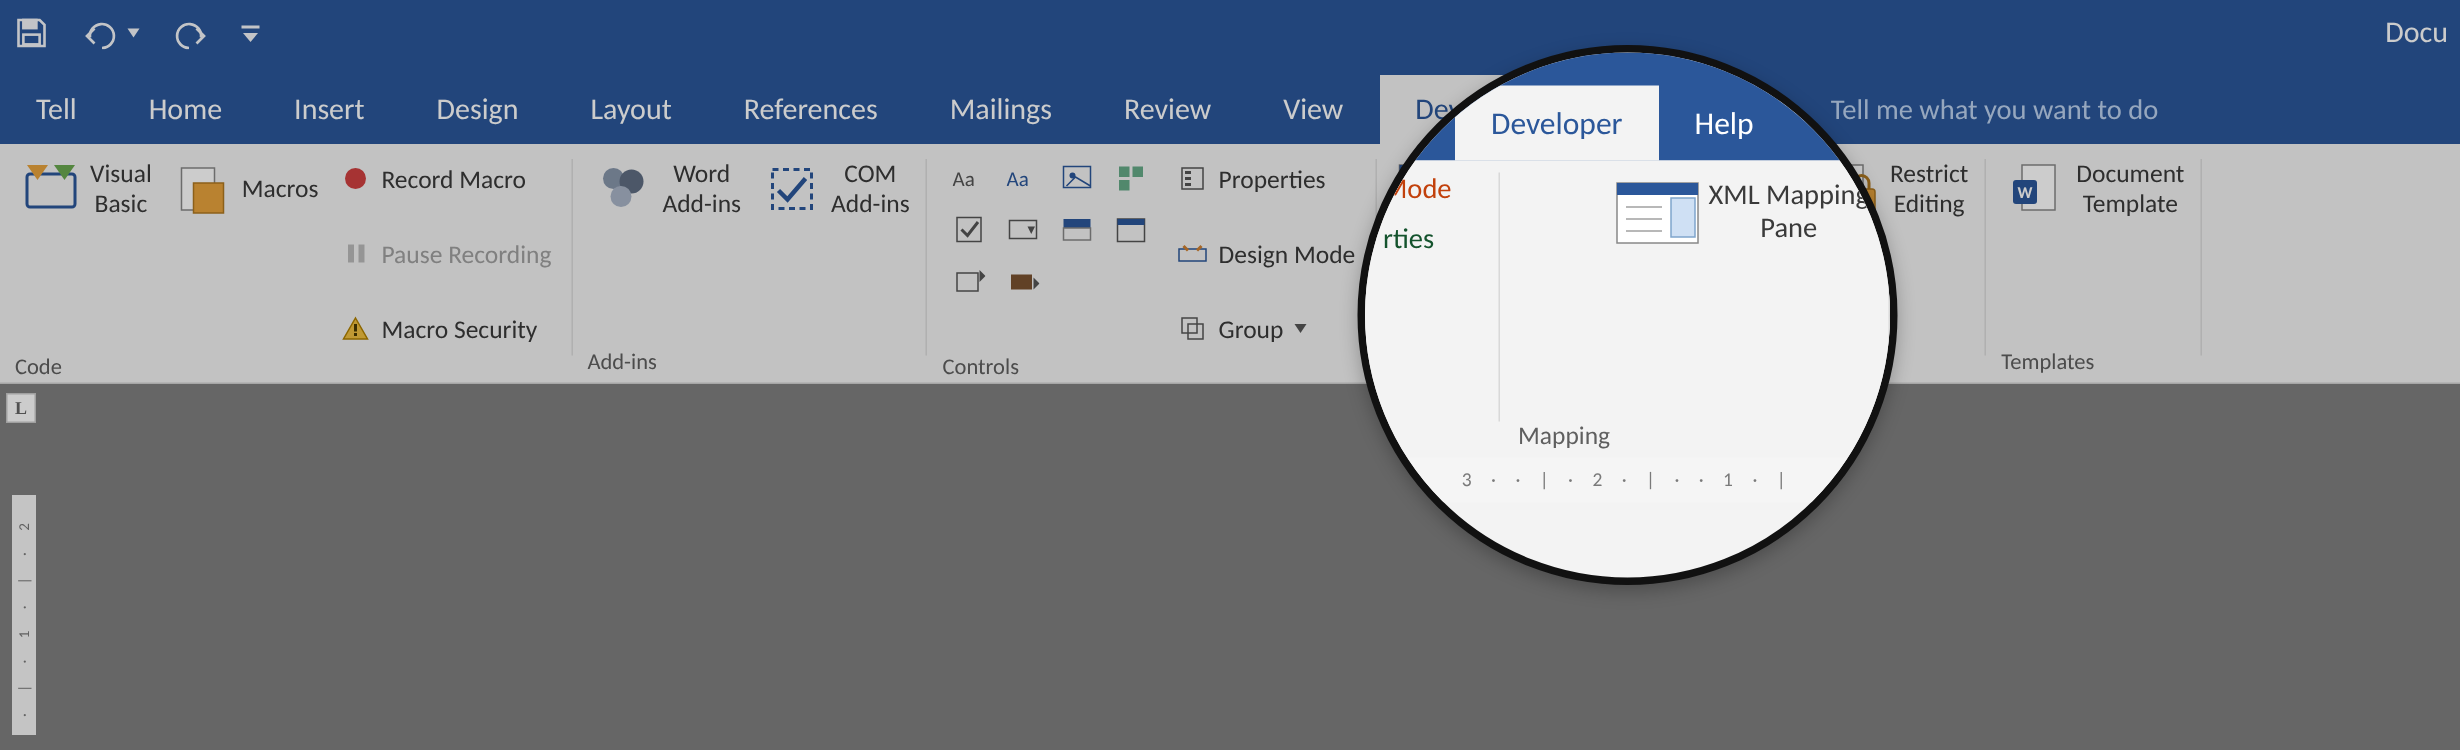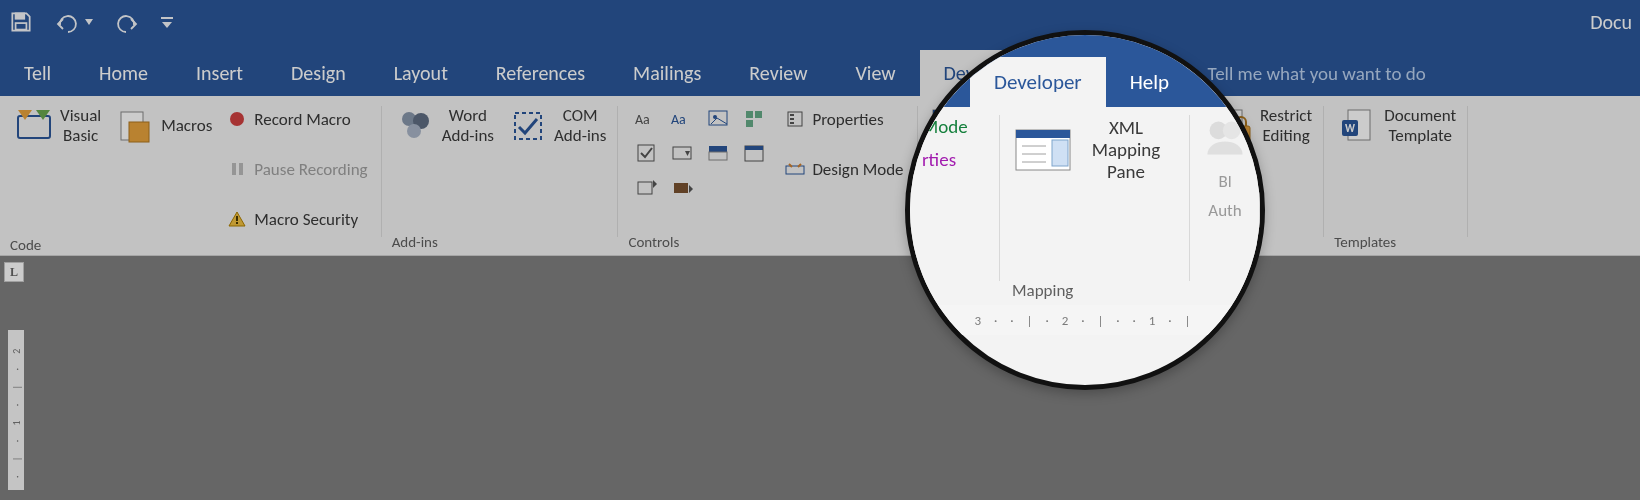--- a/index.html
+++ b/index.html
@@ -55,21 +55,21 @@
   .tab.active {
     background: #f3f3f3;
     color: #2b579a;
   }
   .tellme {
     color: #bcd1ee;
     font-size: 19px;
     padding-left: 32px;
     display: flex;
     align-items: center;
-    gap: 19px;
+    gap: 32px;
   }
   .tellme svg { opacity: .85; }
 
   
   .ribbon {
     background: #f3f3f3;
     height: 160px;
     display: flex;
     border-bottom: 1px solid #d0d0d0;
   }
@@ -457,20 +457,32 @@
           </div>
           <div class="small-btn">
             <span class="mini-ic">
               <svg width="20" height="16">
                   <rect x="1" y="5" width="18" height="8" fill="none" stroke="#2b579a"></rect>
                   <path d="M4 3l3 3M16 3l-3 3" stroke="#d08030" stroke-width="2"></path>
                 </svg>
             </span>
             <span>Design Mode</span>
           </div>
+          <div class="small-btn">
+            <span class="mini-ic">
+              <svg width="18" height="18">
+                  <rect x="2" y="2" width="10" height="10" fill="none" stroke="#555"></rect>
+                  <rect x="6" y="6" width="10" height="10" fill="none" stroke="#555"></rect>
+                </svg>
+            </span>
+            <span>Group</span>
+            <svg width="10" height="10">
+                <polygon points="1,2 9,2 5,8" fill="#555"></polygon>
+              </svg>
+          </div>
         </div>
       </div>
       <div class="group-label">Controls</div>
     </div>
 
     <div class="group">
       <div class="group-body">
         <div class="big-btn">
           <div class="icon-slot">
             <svg width="42" height="40" viewBox="0 0 42 40">
@@ -544,22 +556,22 @@
 <div class="dim"></div>
 
 <div class="magnifier">
   <div class="mag-tabs">
     <div class="tab active">Developer</div>
     <div class="tab">Help</div>
   </div>
   <div class="mag-ribbon">
     <div class="mag-group" style="width:90px">
       <div class="group-body" style="flex-direction:column;gap:10px;">
-        <span style="font-size:19px;color:#15803d">Mode</span>
-        <span style="font-size:19px;color:#a21caf">rties</span>
+        <span style="font-size:19px;color:#c2410c">Mode</span>
+        <span style="font-size:19px;color:#14532d">rties</span>
         <span style="font-size:19px;">&nbsp;</span>
       </div>
     </div>
     <div class="mag-group" style="flex:1">
       <div class="group-body" style="justify-content:flex-end">
         <div class="big-btn" style="min-width:140px">
           <div class="icon-slot" style="width:60px;height:50px">
             <svg width="58" height="48" viewBox="0 0 58 48">
                 <rect x="2" y="4" width="54" height="40" fill="#fff" stroke="#888"></rect>
                 <rect x="2" y="4" width="54" height="8" fill="#2b579a"></rect>
@@ -568,28 +580,15 @@
                 <line x1="8" y1="28" x2="32" y2="28" stroke="#a0a0a0"></line>
                 <line x1="8" y1="36" x2="32" y2="36" stroke="#a0a0a0"></line>
               </svg>
           </div>
           <span style="white-space:pre-line;font-size:19px">XML Mapping
 Pane</span>
         </div>
       </div>
       <div class="group-label">Mapping</div>
     </div>
-    <div class="mag-group" style="width:70px">
-      <div class="group-body" style="flex-direction:column;align-items:center">
-        <div class="icon-slot" style="opacity:.45">
-          <svg width="44" height="44" viewBox="0 0 40 40">
-              <circle cx="14" cy="14" r="8" fill="#c0c0c0"></circle>
-              <circle cx="26" cy="14" r="8" fill="#d4d4d4"></circle>
-              <path d="M4 36c0-8 8-12 16-12s16 4 16 12" fill="#c8c8c8"></path>
-            </svg>
-        </div>
-        <span style="font-size:17px;color:#999">Bl</span>
-        <span style="font-size:17px;color:#999">Auth</span>
-      </div>
-    </div>
   </div>
   <div class="hruler-seg">3 · · | · 2 · | · · 1 · |</div>
 </div>
 
 </body></html>

